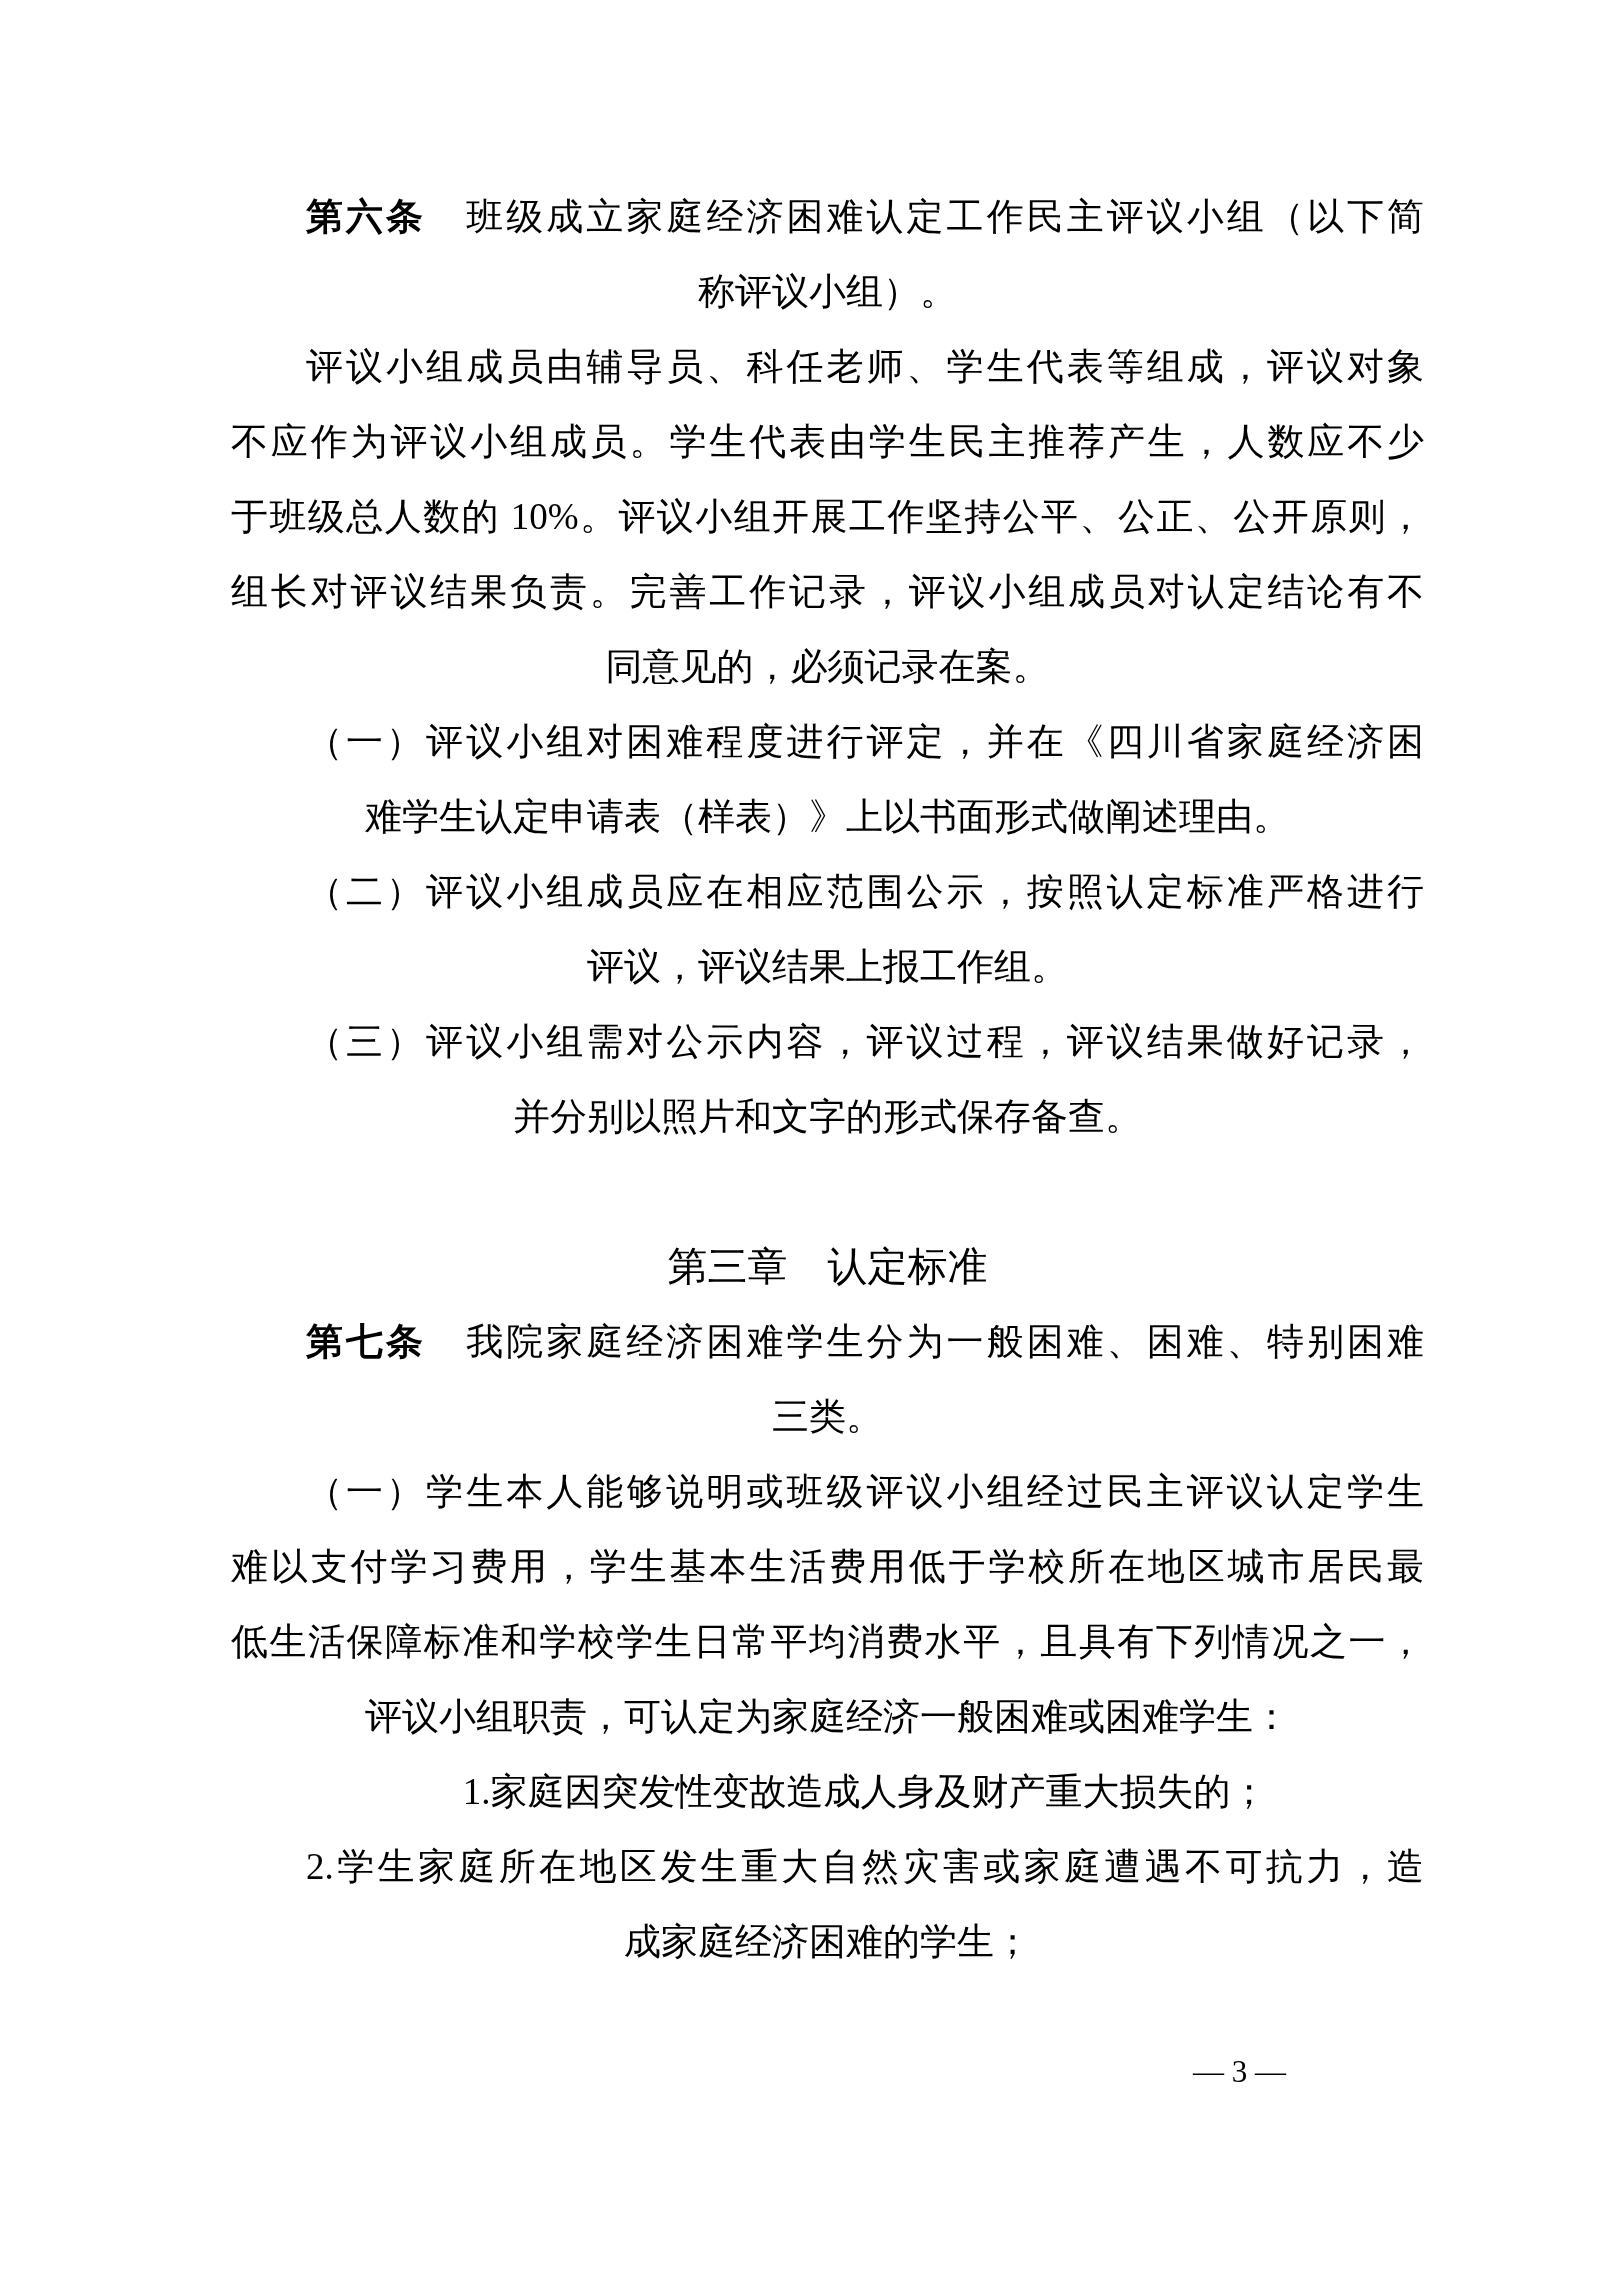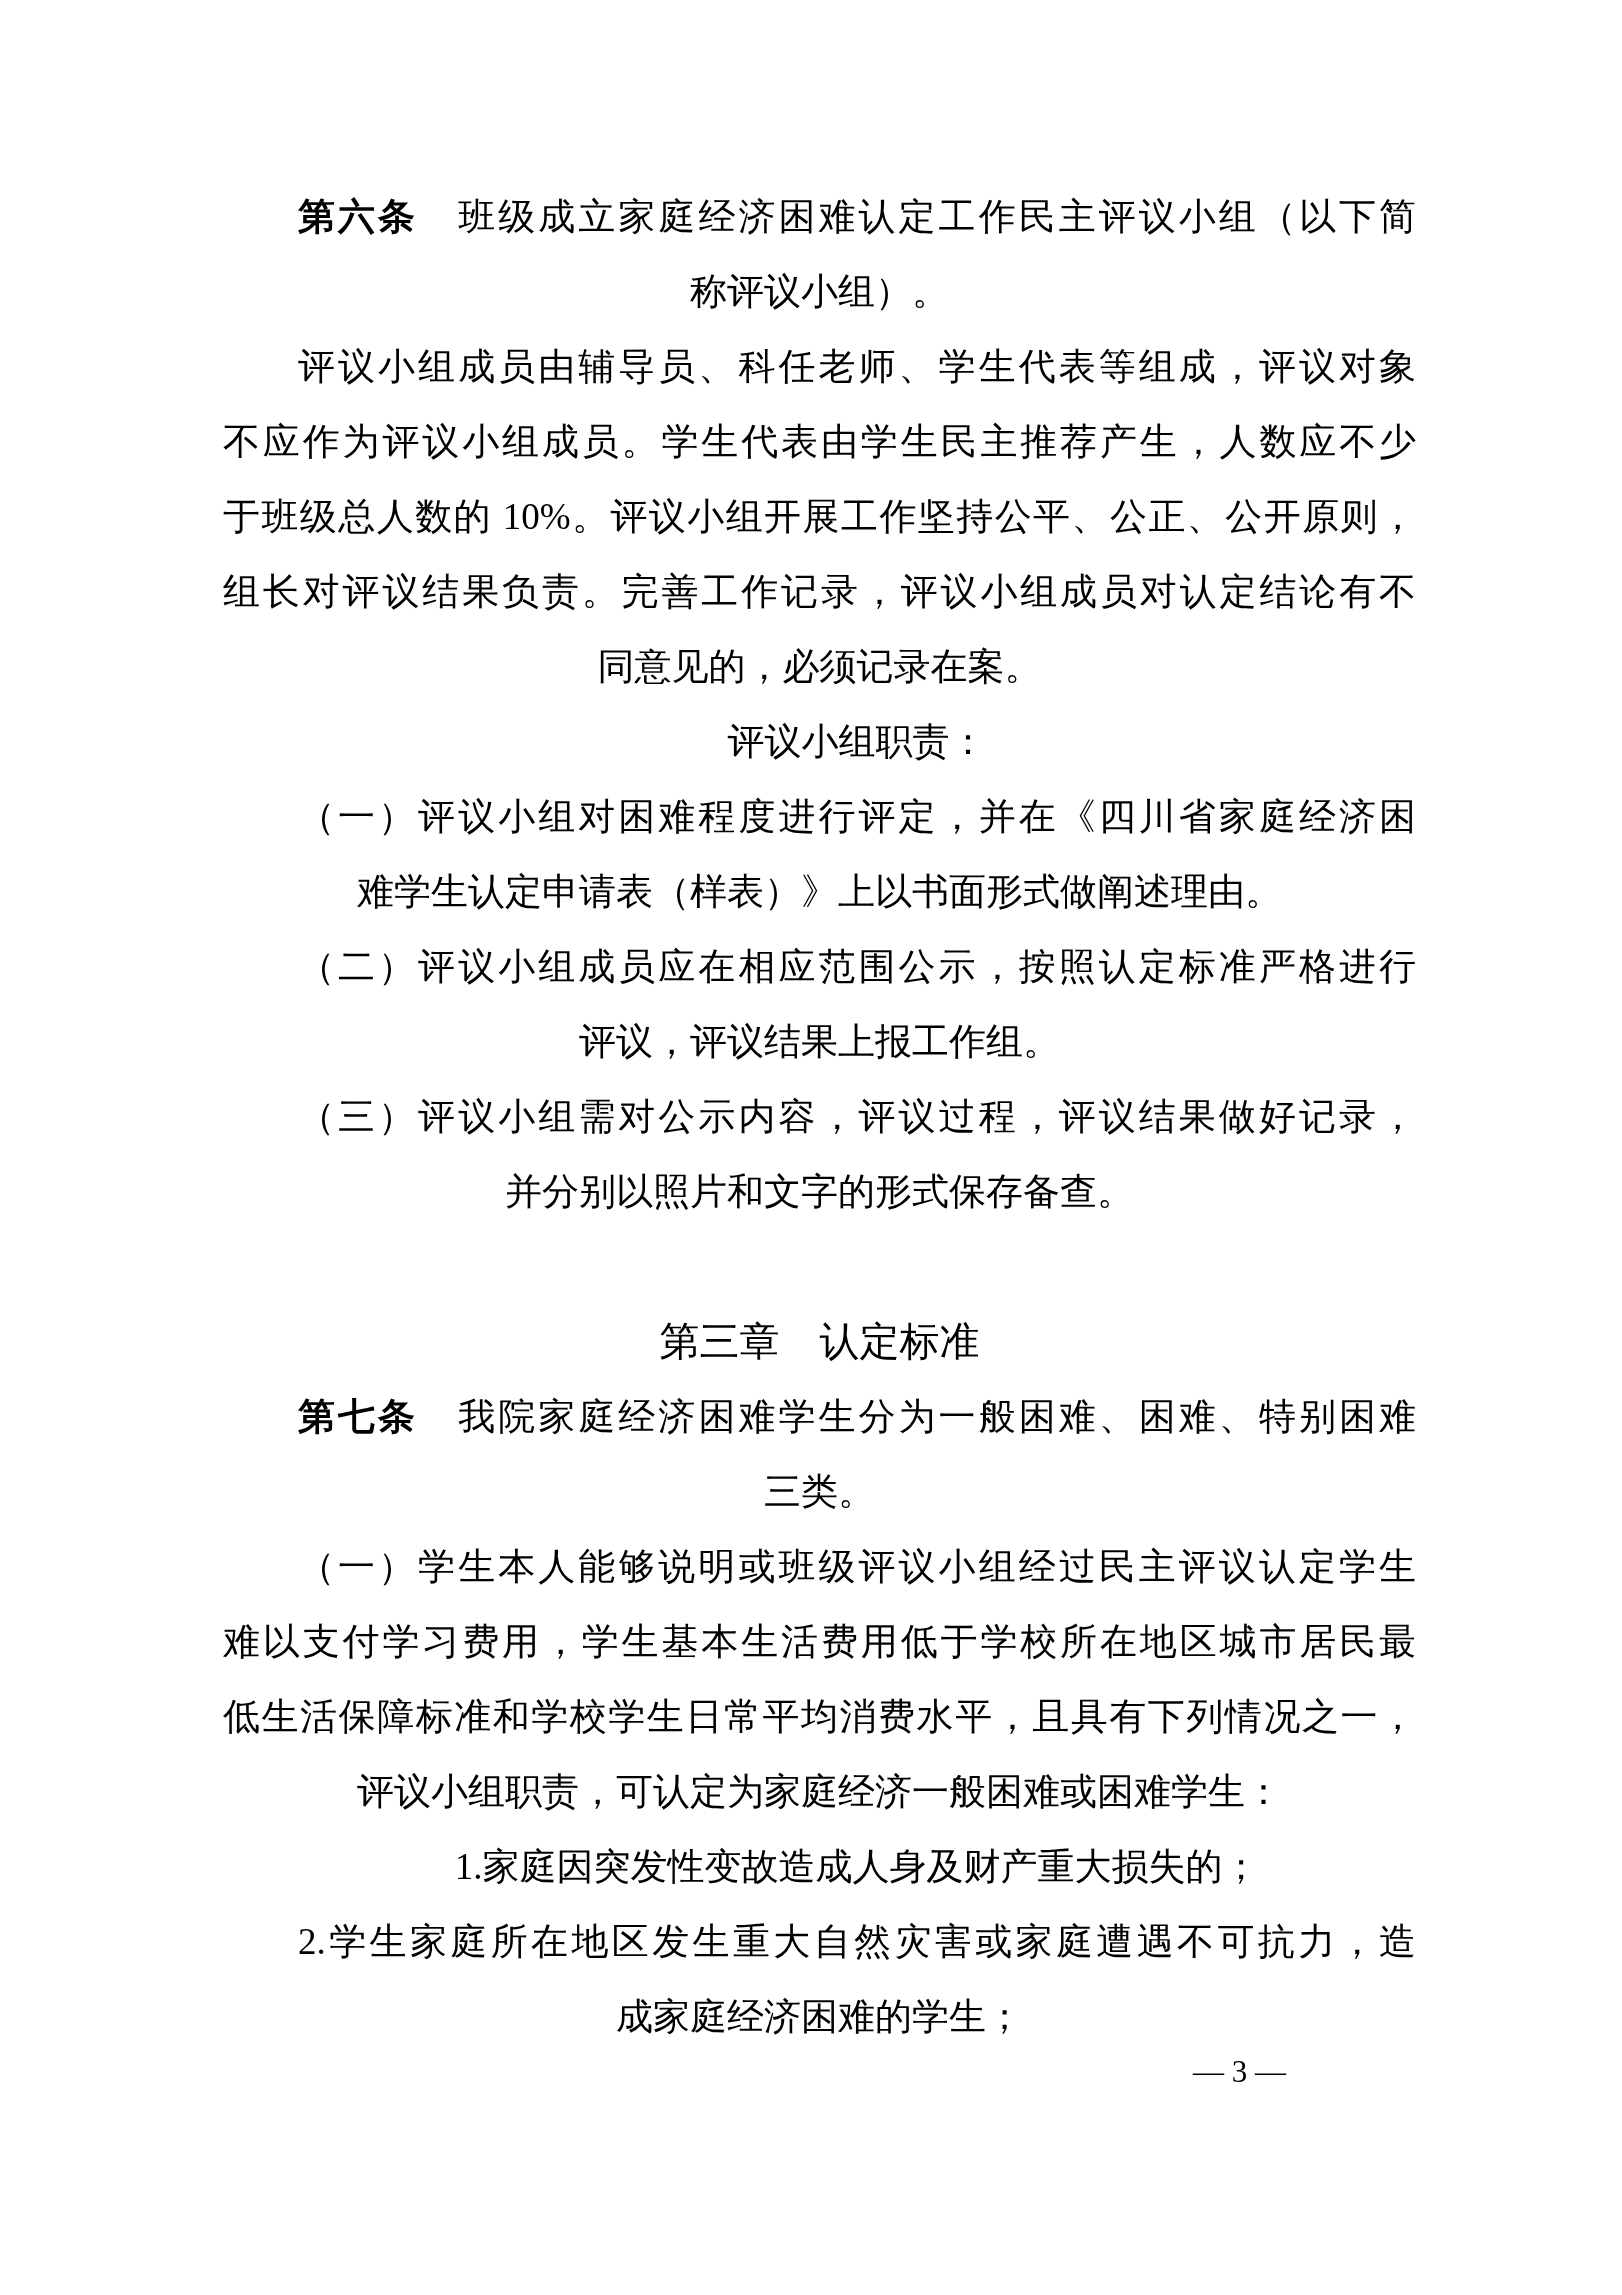--- a/index.html
+++ b/index.html
@@ -11,21 +11,21 @@
     position: relative;
     width: 1623px;
     height: 2295px;
     background: #ffffff;
     color: #000000;
     font-family: "Liberation Serif", "DejaVu Serif", serif;
     overflow: hidden;
   }
   .content {
     position: absolute;
-    left: 223px;
+    left: 231px;
     top: 179px;
     width: 1193px;
   }
   .ln {
     font-size: 37px;
     line-height: 75px;
     height: 75px;
     white-space: normal;
     text-align: center;
   }
@@ -65,21 +65,20 @@
 <div class="page">
   <div class="content">
 
     <div class="ln j i"><span class="b">第六条</span><span>　班级成立家庭经济困难认定工作民主评议小组（以下简</span></div>
     <div class="ln">称评议小组）。</div>
     <div class="ln j i">评议小组成员由辅导员、科任老师、学生代表等组成，评议对象</div>
     <div class="ln j">不应作为评议小组成员。学生代表由学生民主推荐产生，人数应不少</div>
     <div class="ln j">于班级总人数的 10%。评议小组开展工作坚持公平、公正、公开原则，</div>
     <div class="ln j">组长对评议结果负责。完善工作记录，评议小组成员对认定结论有不</div>
     <div class="ln">同意见的，必须记录在案。</div>
-    <div class="ln i">评议小组职责：</div>
     <div class="ln j i">（一）评议小组对困难程度进行评定，并在《四川省家庭经济困</div>
     <div class="ln">难学生认定申请表（样表）》上以书面形式做阐述理由。</div>
     <div class="ln j i">（二）评议小组成员应在相应范围公示，按照认定标准严格进行</div>
     <div class="ln">评议，评议结果上报工作组。</div>
     <div class="ln j i">（三）评议小组需对公示内容，评议过程，评议结果做好记录，</div>
     <div class="ln">并分别以照片和文字的形式保存备查。</div>
 
     <div class="spacer"></div>
 
     <div class="heading">第三章　认定标准</div>

